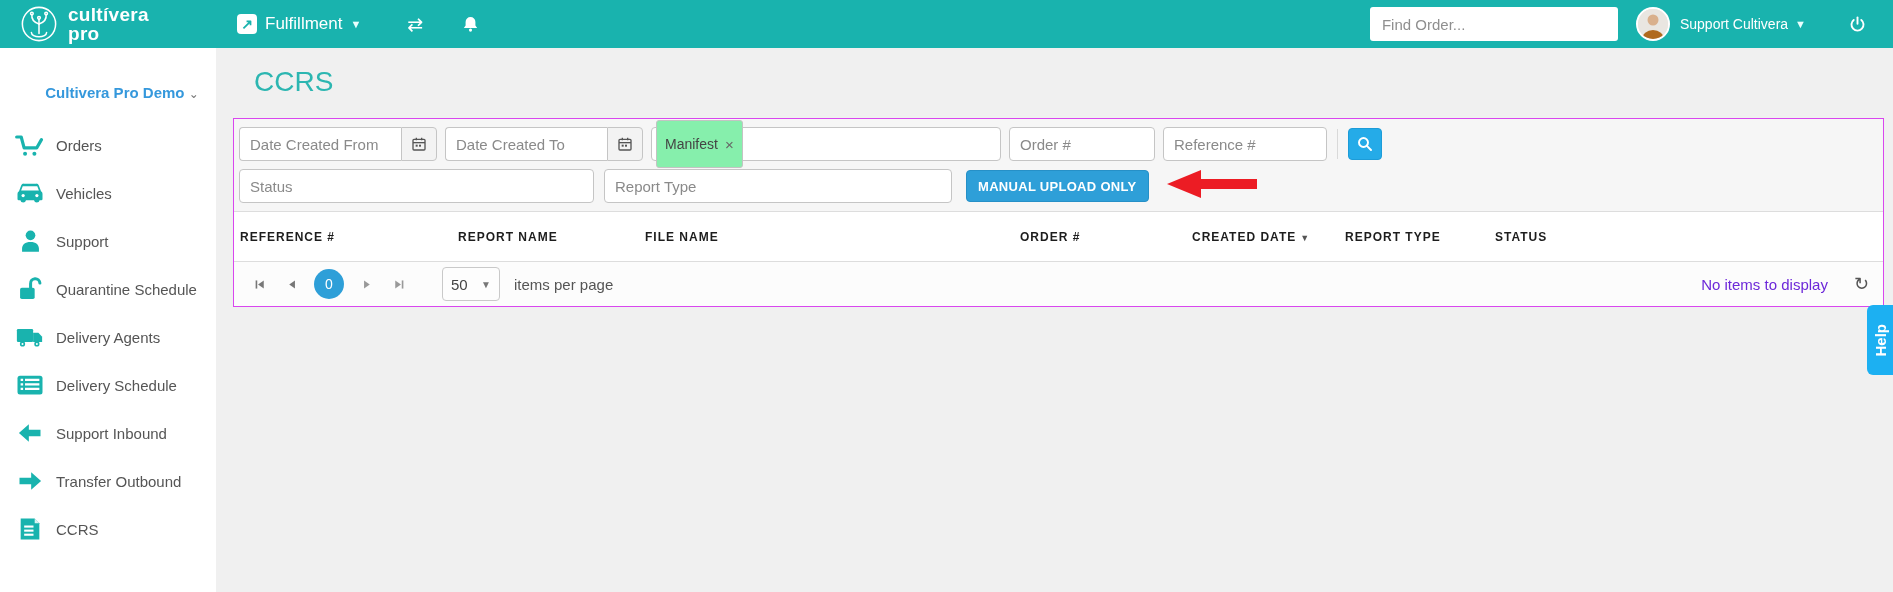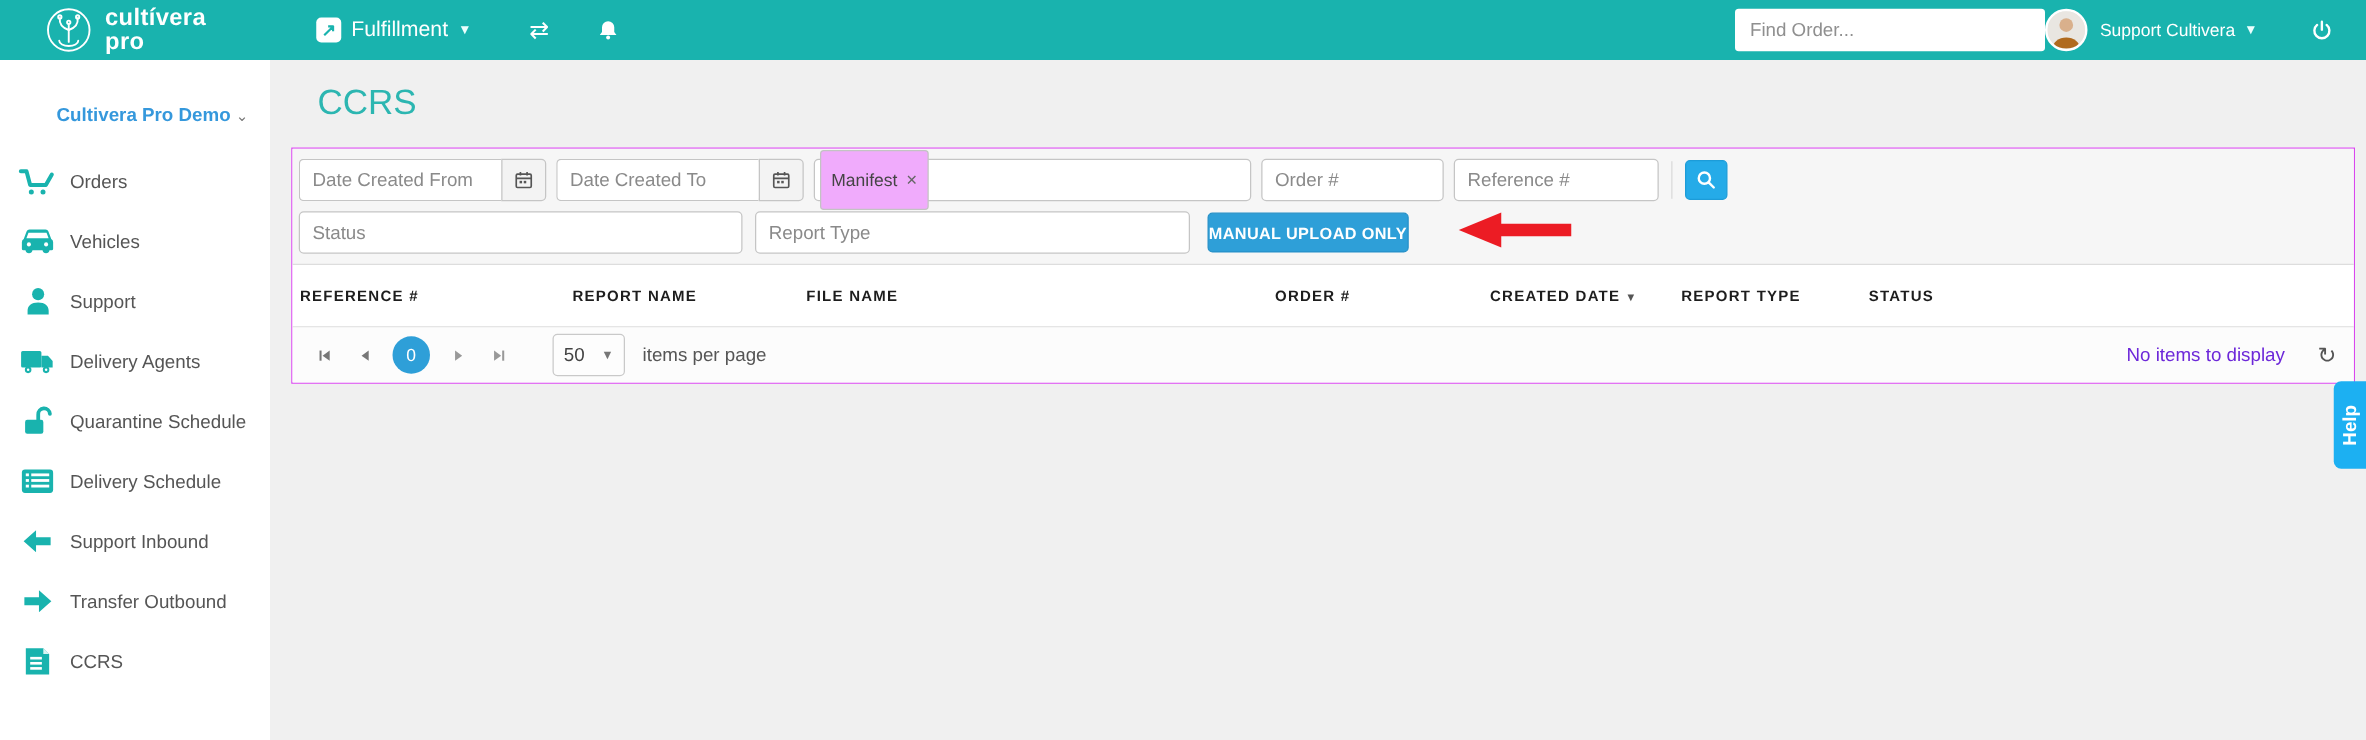--- a/index.html
+++ b/index.html
@@ -1,29 +1,29 @@
 <!DOCTYPE html>
 <html><head>
 <meta charset="utf-8">
 <style>
   * { box-sizing: border-box; margin: 0; padding: 0; }
   html,body { width:1893px; height:592px; overflow:hidden; }
   body { font-family:"Liberation Sans", sans-serif; background:#f0f0f0; position:relative; }
 
   
-  header { height:48px; background:#19b3ae; display:flex; align-items:center; position:relative; z-index:5;padding-left:16px; }
+  header { height:48px; background:#19b3ae; display:flex; align-items:center; position:relative; z-index:5; }
   .logo { width:215px; display:flex; align-items:center; padding-left:20px; gap:10px; }
   .logo-text { color:#fff; font-weight:bold; line-height:1.0; font-size:19px; letter-spacing:.3px; display:flex; flex-direction:column; }
   .nav-app { display:flex; align-items:center; gap:8px; color:#fff; font-size:17px; margin-left:22px; cursor:pointer; }
   .app-ic { width:20px; height:20px; background:#fff; color:#19b3ae; border-radius:4px; font-size:14px; font-weight:bold; display:flex; align-items:center; justify-content:center; }
   .caret { font-size:11px; color:#eafffe; }
   .hdr-glyph { color:#fff; font-size:19px; margin-left:46px; cursor:pointer; }
   .hdr-bell { margin-left:38px; cursor:pointer; display:flex; }
   .hdr-spacer { flex:1; }
-  .find-order { width:248px; height:34px; border:none; border-radius:3px; padding:0 12px; font-size:15px; font-family:inherit; color:#444; }
+  .find-order { width:248px; height:34px; border:none; border-radius:3px; padding:0 12px; font-size:15px; font-family:inherit; color:#444; margin-right:18px; }
   .find-order::placeholder { color:#8f8f8f; }
   .avatar { width:34px; height:34px; border-radius:50%; border:2px solid #fff; overflow:hidden; background:#e8e6e2; flex:0 0 auto; }
   .user-menu { display:flex; align-items:center; gap:7px; color:#fff; font-size:14px; margin:0 0 0 10px; cursor:pointer; white-space:nowrap; }
   .power { margin:0 26px 0 42px; cursor:pointer; display:flex; }
 
   
   aside { position:absolute; top:48px; left:0; width:245px; bottom:0; background:#fff; border-right:1px solid #ddd; }
   .company { text-align:center; padding:36px 0 20px 0; color:#3598dc; font-size:15px; font-weight:bold; cursor:pointer; }
   .company .c-caret { color:#777; font-weight:normal; font-size:12px; }
   .side-item { height:48px; display:flex; align-items:center; padding-left:12px; gap:8px; cursor:pointer; }
@@ -38,29 +38,29 @@
   .toolbar { background:#f6f6f6; border-bottom:1px solid #ddd; padding:6px 5px 6px 5px; }
   .frow { display:flex; align-items:center; margin:2px 0; position:relative; }
   .frow + .frow { margin-top:8px; }
   .tb-input { height:34px; border:1px solid #c5c5c5; border-radius:4px; padding:0 10px; font-size:15px; font-family:inherit; color:#444; background:#fff; }
   .tb-input::placeholder { color:#8a8a8a; }
   .date-wrap { display:flex; height:34px; margin-right:8px; }
   .date-wrap input { width:162px; border:1px solid #c5c5c5; border-right:none; border-radius:4px 0 0 4px; padding:0 10px; font-size:15px; font-family:inherit; color:#444; }
   .date-wrap input::placeholder { color:#8a8a8a; }
   .calbtn { width:36px; border:1px solid #c5c5c5; border-radius:0 4px 4px 0; background:#f3f3f3; cursor:pointer; display:flex; align-items:center; justify-content:center; }
   .multiselect { width:350px; height:34px; border:1px solid #c5c5c5; border-radius:4px; background:#fff; display:flex; align-items:center; padding:0 4px; margin-right:8px; cursor:text; }
-  .chip { display:flex; align-items:center; gap:7px; background:#f0abfc; border:1px solid #c3c3c3; border-radius:3px; padding:15px 8px; font-size:14px; color:#444; }
+  .chip { display:flex; align-items:center; gap:7px; background:#86efac; border:1px solid #c3c3c3; border-radius:3px; padding:15px 8px; font-size:14px; color:#444; }
   .chip-x { color:#666; cursor:pointer; font-size:15px; line-height:1; }
   .in-order { width:146px; margin-right:8px; }
   .in-ref { width:164px; }
   .vsep { width:1px; height:30px; background:#d9d9d9; margin:0 10px; }
   .searchbtn { width:34px; height:32px; background:#25abe8; border:1px solid #1d9cd8; border-radius:4px; cursor:pointer; display:flex; align-items:center; justify-content:center; }
   .in-status { width:355px; margin-right:10px; }
   .in-reptype { width:348px; margin-right:14px; }
-  .uploadbtn { height:32px; padding:0 0; background:#2e9fd8; border:1px solid #2690c7; border-radius:4px; color:#fff; font-size:13px; font-weight:bold; font-family:inherit; letter-spacing:.3px; cursor:pointer; }
+  .uploadbtn { height:32px; padding:0 11px; background:#2e9fd8; border:1px solid #2690c7; border-radius:4px; color:#fff; font-size:13px; font-weight:bold; font-family:inherit; letter-spacing:.3px; cursor:pointer; }
 
   .red-arrow { position:absolute; left:928px; top:1px; width:92px; height:28px; pointer-events:none; }
   .red-arrow .head { position:absolute; left:0; top:0; width:0; height:0; border-top:14px solid transparent; border-bottom:14px solid transparent; border-right:34px solid #ec1c24; }
   .red-arrow .shaft { position:absolute; left:30px; top:9px; width:60px; height:10px; background:#ec1c24; }
 
   .thead { display:flex; align-items:center; height:50px; border-bottom:1px solid #ddd; padding-left:6px; background:#fff; }
   .th { font-size:12px; font-weight:bold; color:#1d1d1d; letter-spacing:1px; text-transform:uppercase; white-space:nowrap; }
   .th.c1{width:218px;} .th.c2{width:187px;} .th.c3{width:375px;} .th.c4{width:172px;} .th.c5{width:153px;} .th.c6{width:150px;} .th.c7{flex:1;}
   .sort-ic { font-size:9px; color:#555; margin-left:4px; }
 
@@ -165,39 +165,39 @@
       <span class="sicon">
         <svg width="27" height="27" viewBox="0 0 24 24" fill="#19b3ae">
           <circle cx="12" cy="6.5" r="4.3"></circle>
           <path d="M12 12.5c-4.8 0-7.5 2.4-7.5 5.8V21h15v-2.7c0-3.4-2.7-5.8-7.5-5.8z"></path>
         </svg>
       </span>
       <span class="slabel">Support</span>
     </div>
     <div class="side-item">
       <span class="sicon">
+        <svg width="28" height="28" viewBox="0 0 24 24">
+          <rect x="3.5" y="11" width="12.5" height="9.5" rx="1.5" fill="#19b3ae"></rect>
+          <path d="M12.5 11V7.5a4 4 0 0 1 8-.6" fill="none" stroke="#19b3ae" stroke-width="2.6" stroke-linecap="round"></path>
+        </svg>
+      </span>
+      <span class="slabel">Quarantine Schedule</span>
+    </div>
+    <div class="side-item">
+      <span class="sicon">
         <svg width="30" height="30" viewBox="0 0 24 24" fill="#19b3ae">
           <rect x="1.5" y="5.5" width="13" height="10.5" rx="1"></rect>
           <path d="M14.5 8.5h4.2l3 3.3v4.2h-7.2z"></path>
           <circle cx="6" cy="17.5" r="2.1"></circle>
             <circle cx="17.5" cy="17.5" r="2.1"></circle>
           <circle cx="6" cy="17.5" r=".8" fill="#fff"></circle>
             <circle cx="17.5" cy="17.5" r=".8" fill="#fff"></circle>
         </svg>
       </span>
       <span class="slabel">Delivery Agents</span>
-    </div>
-    <div class="side-item">
-      <span class="sicon">
-        <svg width="28" height="28" viewBox="0 0 24 24">
-          <rect x="3.5" y="11" width="12.5" height="9.5" rx="1.5" fill="#19b3ae"></rect>
-          <path d="M12.5 11V7.5a4 4 0 0 1 8-.6" fill="none" stroke="#19b3ae" stroke-width="2.6" stroke-linecap="round"></path>
-        </svg>
-      </span>
-      <span class="slabel">Quarantine Schedule</span>
     </div>
     <div class="side-item">
       <span class="sicon">
         <svg width="30" height="30" viewBox="0 0 24 24">
           <rect x="2" y="4.5" width="20" height="15" rx="2" fill="#19b3ae"></rect>
           <rect x="4.5" y="7" width="2" height="1.8" fill="#fff"></rect>
             <rect x="8" y="7" width="11.5" height="1.8" fill="#fff"></rect>
           <rect x="4.5" y="10.6" width="2" height="1.8" fill="#fff"></rect>
             <rect x="8" y="10.6" width="11.5" height="1.8" fill="#fff"></rect>
           <rect x="4.5" y="14.2" width="2" height="1.8" fill="#fff"></rect>

